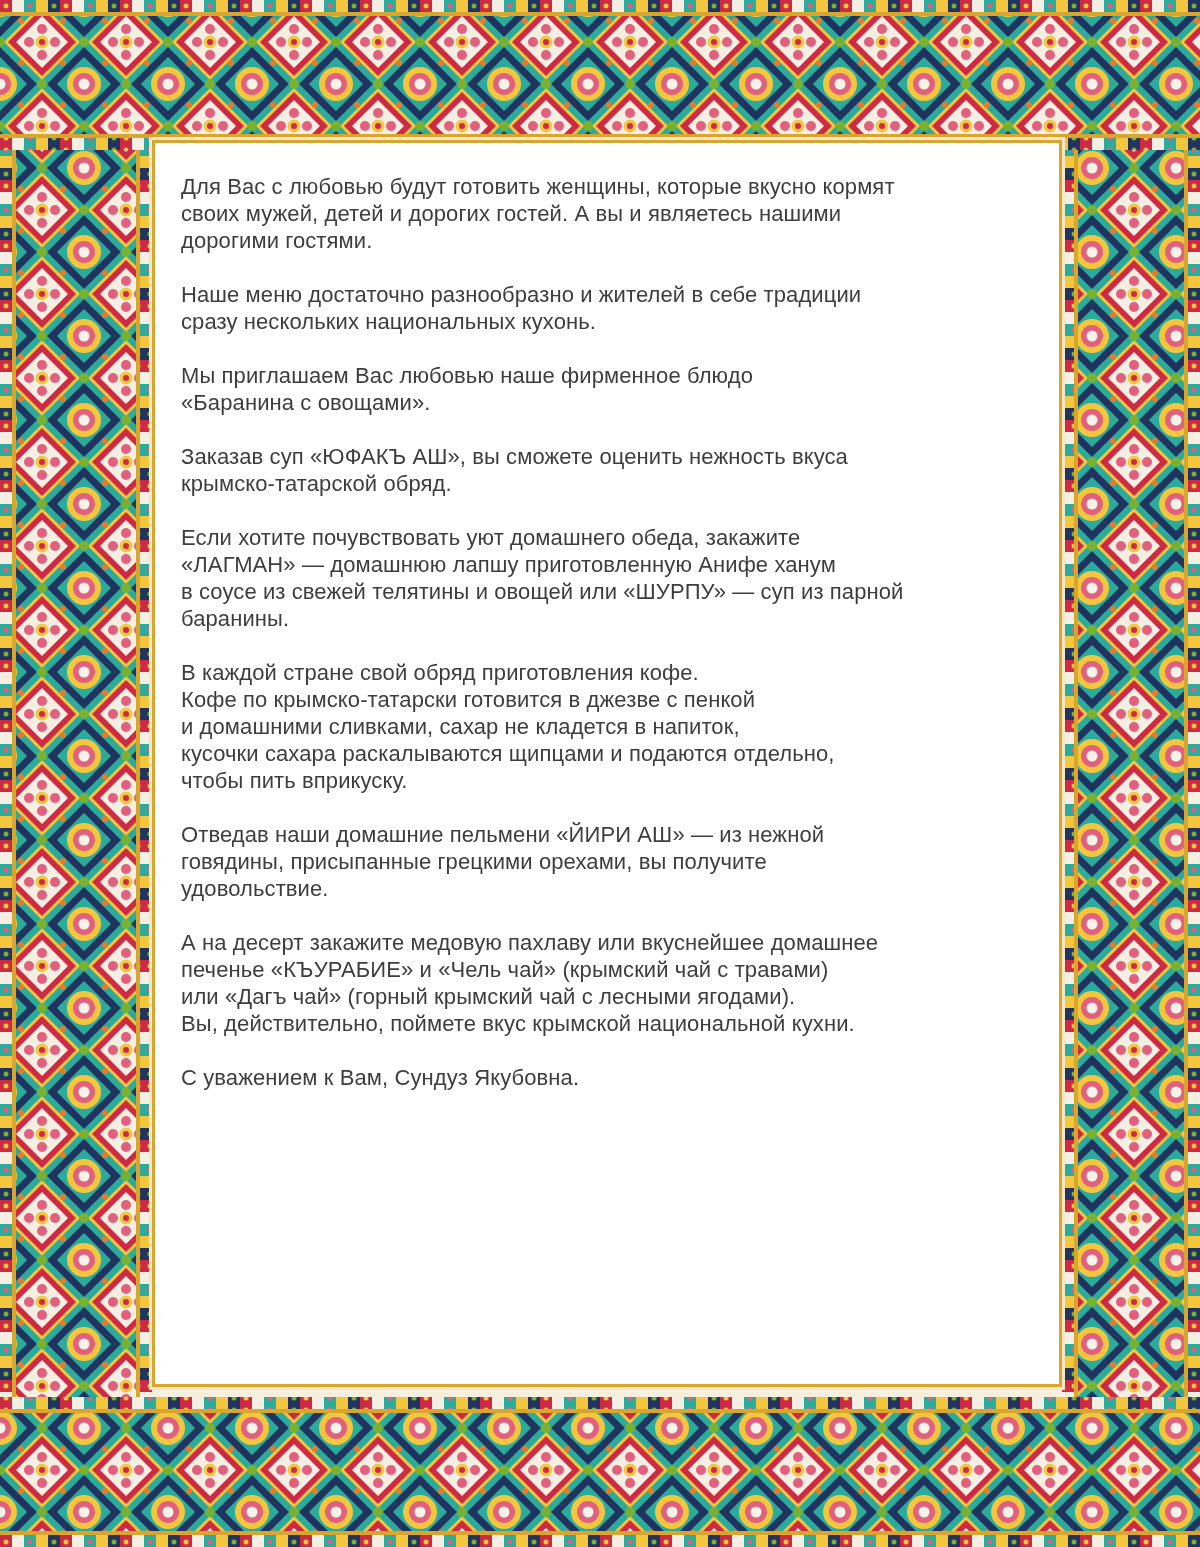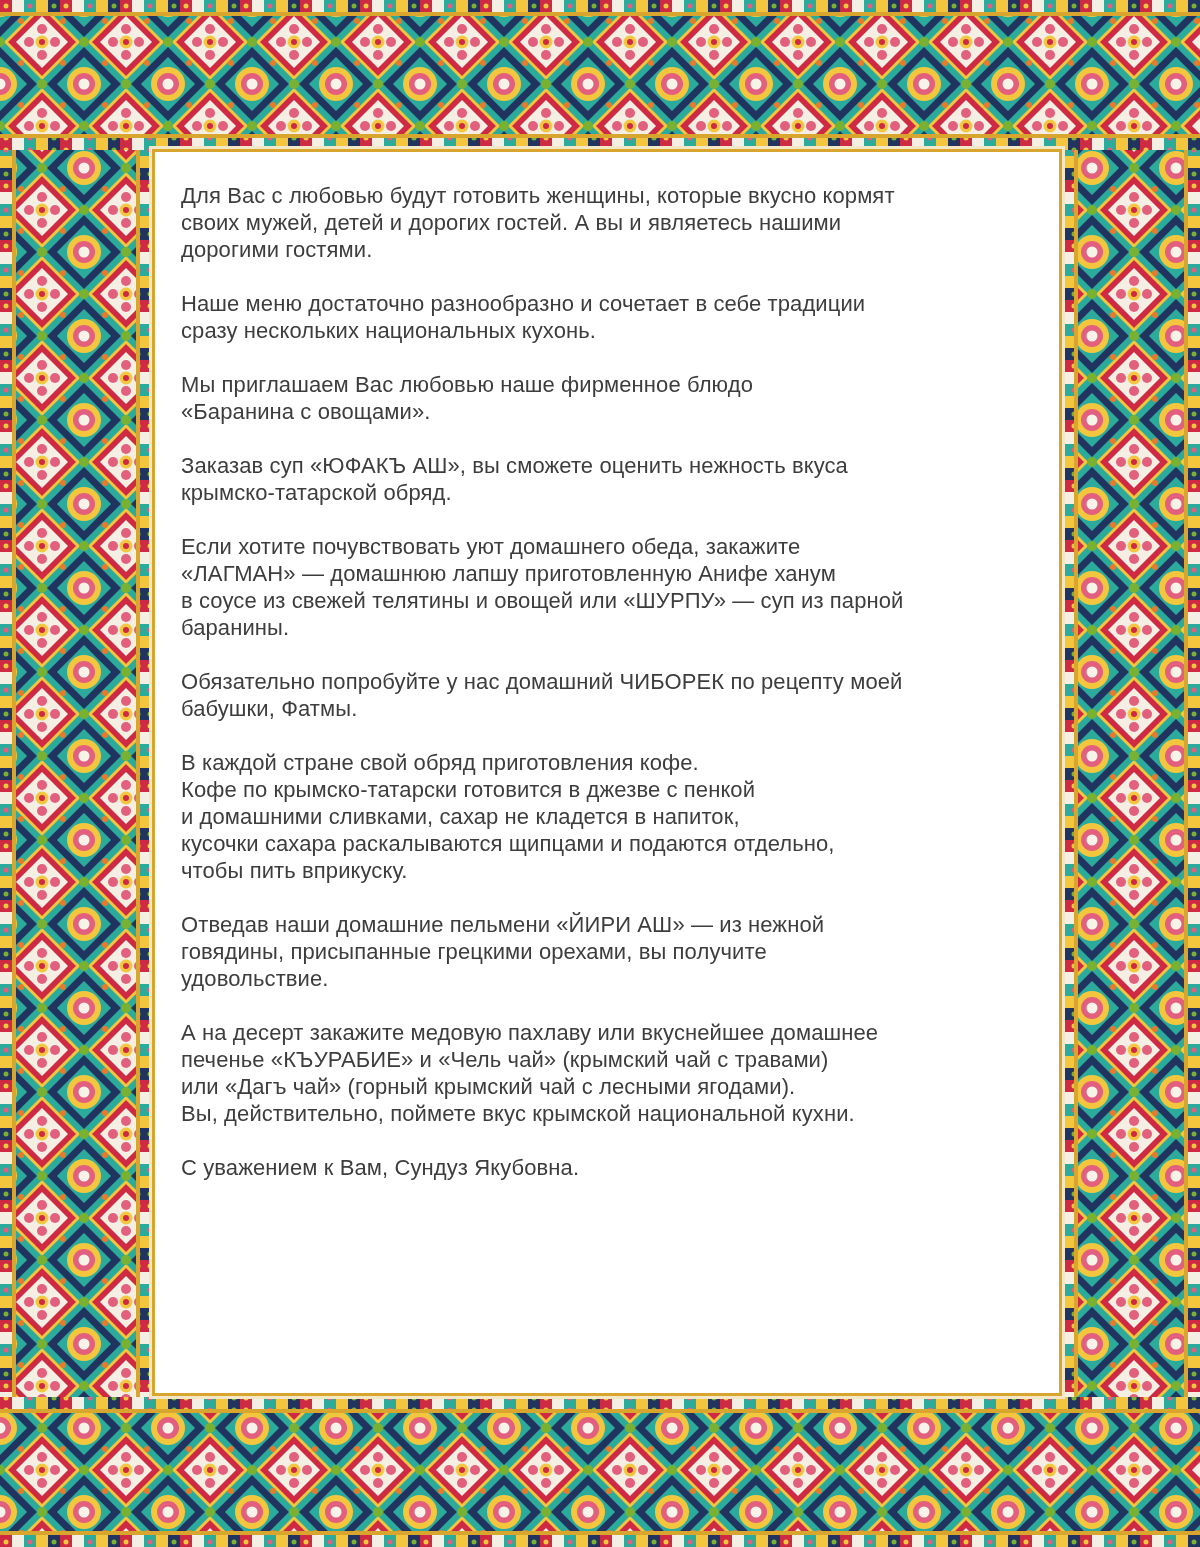--- a/index.html
+++ b/index.html
@@ -17,21 +17,21 @@
   .frame-svg {
     position: absolute;
     left: 0;
     top: 0;
     z-index: 0;
     pointer-events: none;
   }
   .letter-panel {
     position: absolute;
     left: 152px;
-    top: 149px;
+    top: 140px;
     width: 910px;
     height: 1247px;
     box-sizing: border-box;
     background: #ffffff;
     border: 3px solid #d8a62f;
     box-shadow: 0 0 0 3px #f3e7c6;
     z-index: 1;
     padding: 30px 34px 24px 26px;
     overflow: hidden;
   }
@@ -150,32 +150,30 @@
     <rect x="1184" y="150" width="4" height="1247" fill="#d8a62f"></rect>
     <rect x="1188" y="150" width="12" height="1247" fill="url(#pcv)"></rect>
   </g>
 </svg>
 
 <div class="letter-panel">
   <div class="letter-text">
     <p>Для Вас с любовью будут готовить женщины, которые вкусно кормят
 своих мужей, детей и дорогих гостей. А вы и являетесь нашими
 дорогими гостями.</p>
-    <p>Наше меню достаточно разнообразно и сочетает в себе традиции
+    <p>Наше меню достаточно разнообразно и жителей в себе традиции
 сразу нескольких национальных кухонь.</p>
     <p>Мы приглашаем Вас любовью наше фирменное блюдо
 «Баранина с овощами».</p>
     <p>Заказав суп «ЮФАКЪ АШ», вы сможете оценить нежность вкуса
 крымско-татарской обряд.</p>
     <p>Если хотите почувствовать уют домашнего обеда, закажите
 «ЛАГМАН» — домашнюю лапшу приготовленную Анифе ханум
 в соусе из свежей телятины и овощей или «ШУРПУ» — суп из парной
 баранины.</p>
-    <p>Обязательно попробуйте у нас домашний ЧИБОРЕК по рецепту моей
-бабушки, Фатмы.</p>
     <p>В каждой стране свой обряд приготовления кофе.
 Кофе по крымско-татарски готовится в джезве с пенкой
 и домашними сливками, сахар не кладется в напиток,
 кусочки сахара раскалываются щипцами и подаются отдельно,
 чтобы пить вприкуску.</p>
     <p>Отведав наши домашние пельмени «ЙИРИ АШ» — из нежной
 говядины, присыпанные грецкими орехами, вы получите
 удовольствие.</p>
     <p>А на десерт закажите медовую пахлаву или вкуснейшее домашнее
 печенье «КЪУРАБИЕ» и «Чель чай» (крымский чай с травами)

